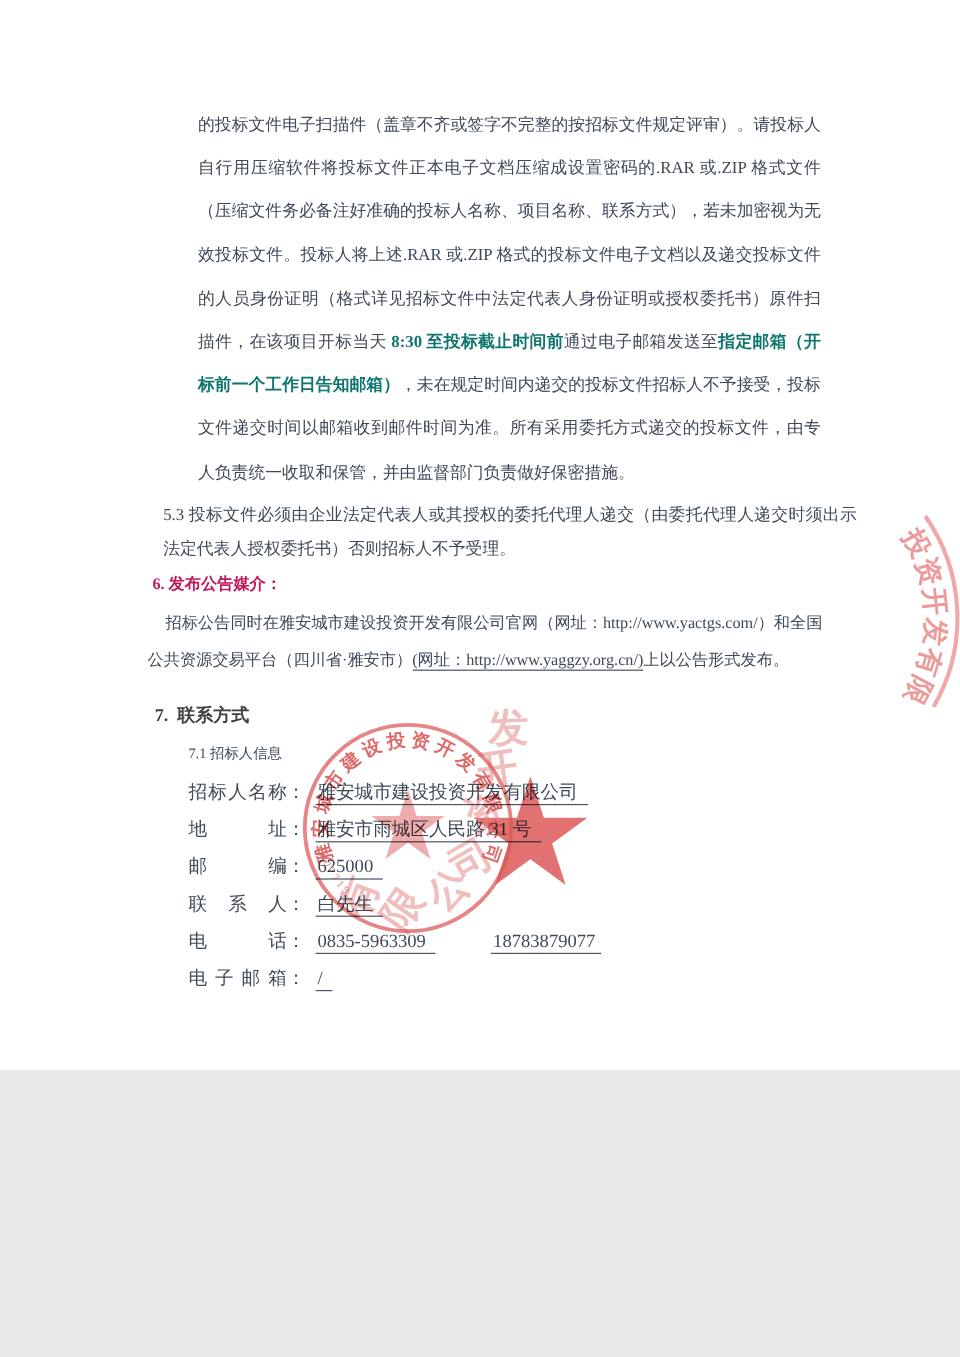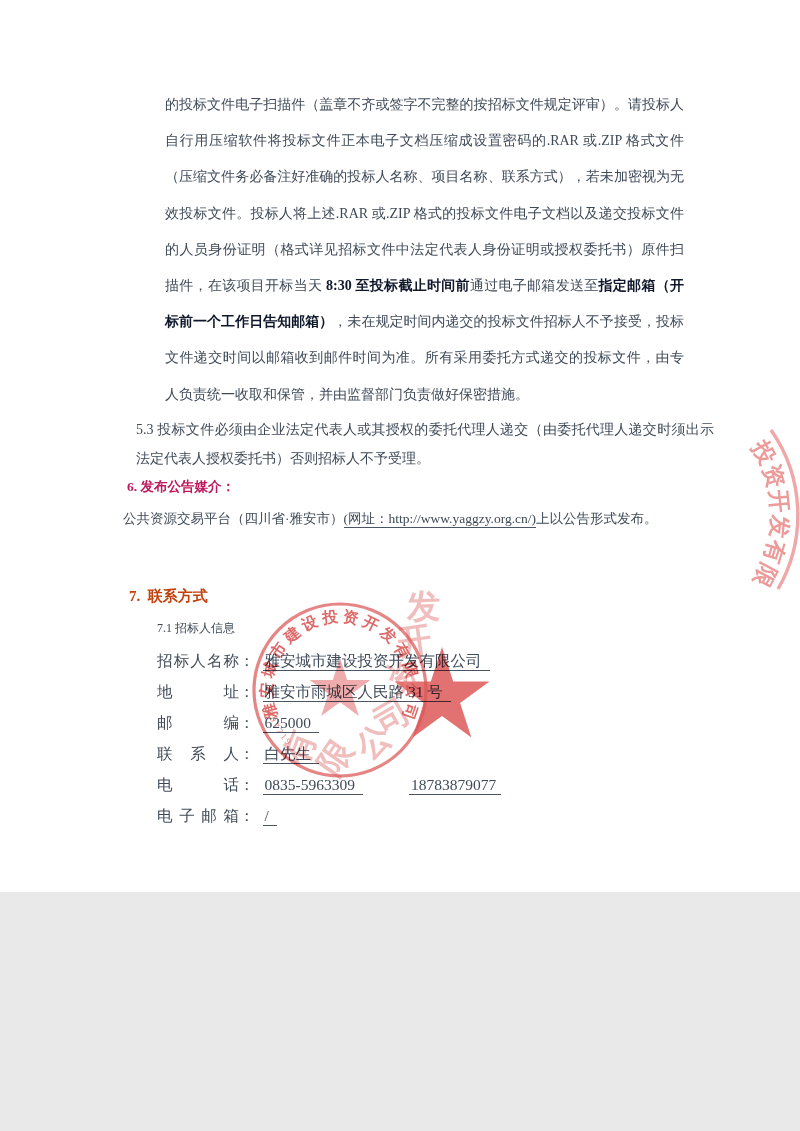--- a/index.html
+++ b/index.html
@@ -4,33 +4,33 @@
 <style>
   html,body{margin:0;padding:0;background:#e9e9e9;}
   .page{
     position:relative;width:800px;height:892px;margin:0 auto;
     background:#ffffff;overflow:hidden;
     font-family:"Liberation Serif","DejaVu Serif",serif;
     color:#3f4a58;
   }
   .tline{white-space:nowrap;}
   .fill{white-space:normal;text-align:justify;text-align-last:justify;}
-  .tline .b{font-weight:bold;color:#0f172a;}
+  .tline .b{font-weight:bold;color:#0f766e;}
   .tline .u{border-bottom:1px solid #4a5465;padding-bottom:1px;}
 
   #block-para{position:absolute;left:165px;top:87px;width:519px;
     font-size:14px;line-height:36.2px;}
   #block-53{position:absolute;left:136px;top:416px;width:578px;
     font-size:14px;line-height:28.5px;}
   .sec6{position:absolute;left:123px;top:471px;width:604px;
     font-size:13.5px;line-height:31.5px;}
   .s6h{font-weight:bold;color:#be185d;padding-left:4px;}
 
   .s7h{position:absolute;left:129px;top:587px;font-size:15px;
-    font-weight:bold;color:#c2410c;}
+    font-weight:bold;color:#404040;}
   .s7sub{position:absolute;left:157px;top:620px;font-size:12px;}
 
   #contact-rows{position:absolute;left:157px;top:645px;font-size:15.5px;}
   .crow{height:31px;line-height:31px;white-space:nowrap;}
   .clabel{display:inline-block;width:82px;text-align:justify;text-align-last:justify;}
   .colon{display:inline-block;}
   .cvalue{margin-left:8px;border-bottom:1px solid #4a5465;padding:0 8px 1px 2px;}
   .cvalue2{margin-left:46px;border-bottom:1px solid #4a5465;padding:0 5px 1px 2px;}
 
   svg.stamps{position:absolute;left:0;top:0;mix-blend-mode:multiply;pointer-events:none;}
@@ -61,20 +61,21 @@
     </div>
 
   <div id="block-53">
       <div class="tline fill"><span>5.3 投标文件必须由企业法定代表人或其授权的委托代理人递交（由委托代理人递交时须出示</span></div>
       <div class="tline"><span>法定代表人授权委托书）否则招标人不予受理。</span></div>
     </div>
 
   <div class="sec6">
     <div class="s6h">6. 发布公告媒介：</div>
     <div id="block-6-lines">
+        <div class="tline" style="padding-left: 15px;"><span>招标公告同时在雅安城市建设投资开发有限公司官网（网址：http://www.yactgs.com/）和全国</span></div>
         <div class="tline"><span>公共资源交易平台（四川省·雅安市）</span><span class="u">(网址：http://www.yaggzy.org.cn/)</span><span>上以公告形式发布。</span></div>
       </div>
   </div>
 
   <div class="s7h">7.&nbsp;&nbsp;联系方式</div>
   <div class="s7sub">7.1 招标人信息</div>
 
   <div id="contact-rows">
       <div class="crow"><span class="clabel">招标人名称</span><span class="colon">：</span><span class="cvalue">雅安城市建设投资开发有限公司</span></div>
       <div class="crow"><span class="clabel">地址</span><span class="colon">：</span><span class="cvalue">雅安市雨城区人民路 31 号</span></div>

